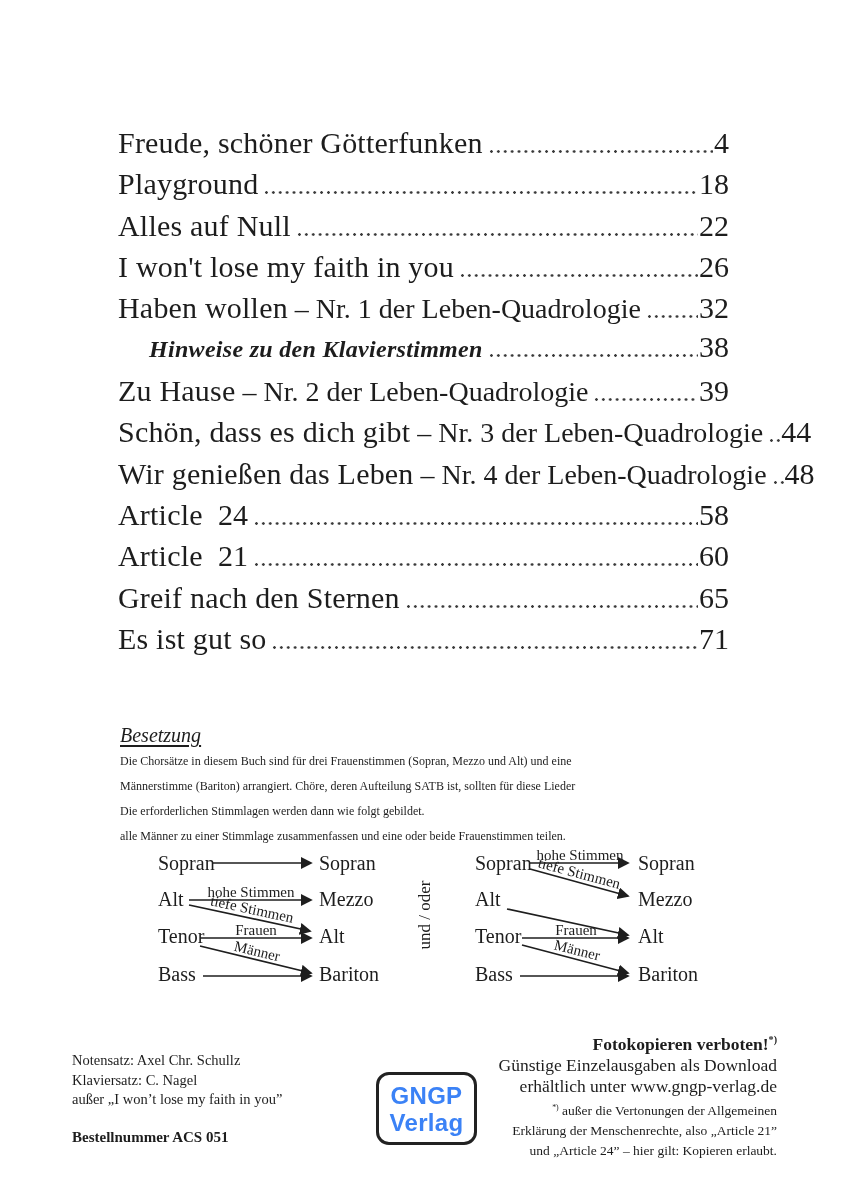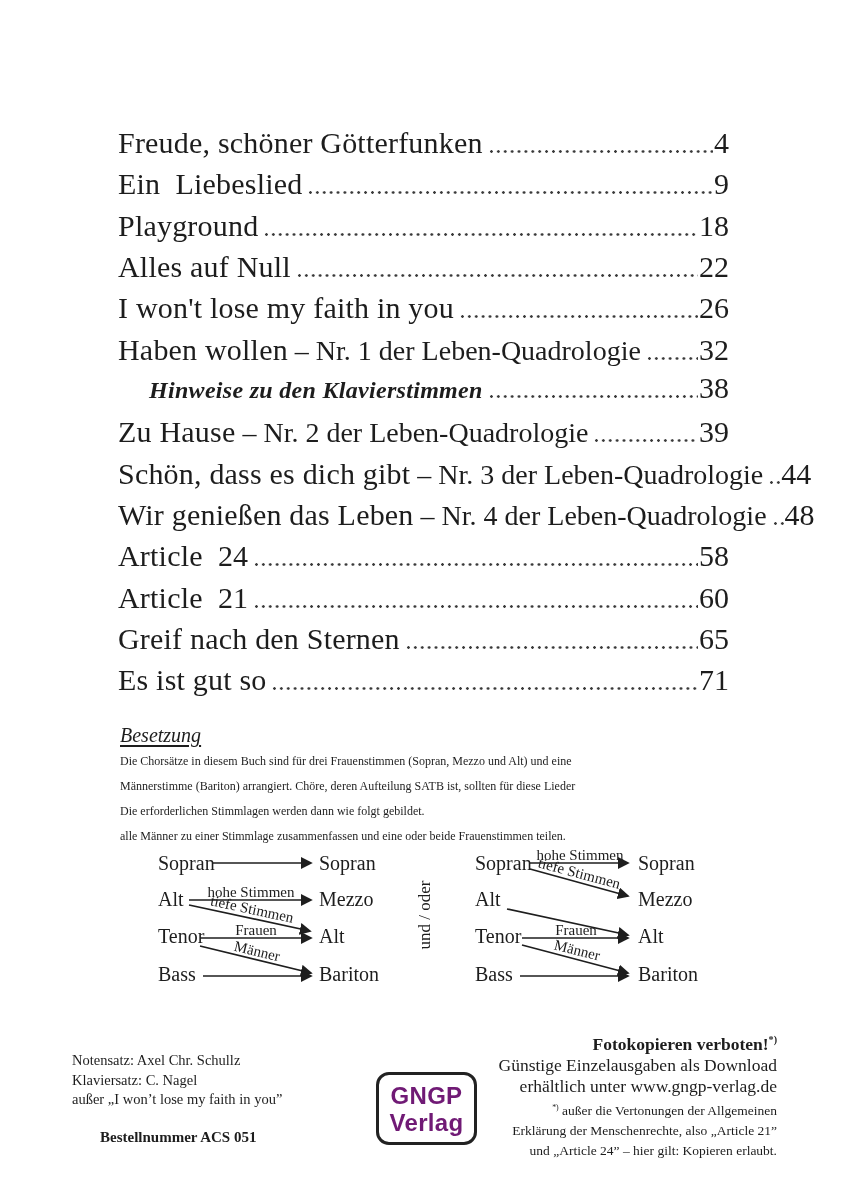--- a/index.html
+++ b/index.html
@@ -44,50 +44,45 @@
   .arrow-label { font-size:15px; fill:#1d1d1d; font-family:"Liberation Serif", serif; text-anchor:middle; }
   .arrow-line { stroke:#1e1e1e; stroke-width:1.7px; fill:none; }
   .connector {
     position:absolute; left:403px; top:857px; width:44px; height:116px;
     display:flex; align-items:center; justify-content:center;
   }
   .connector span { transform:rotate(-90deg); white-space:nowrap; font-size:17px; }
 
   
   .footer-left { position:absolute; left:72px; top:1051px; font-size:14.5px; line-height:19.7px; }
-  .order-number { position:absolute; left:72px; top:1129px; font-size:15px; font-weight:bold;margin-left:28px; }
+  .order-number { position:absolute; left:72px; top:1129px; font-size:15px; font-weight:bold; }
   .publisher-logo {
     position:absolute; left:376px; top:1072px; width:95px; height:67px;
     border:3.2px solid #222; border-radius:13px;
     display:flex; flex-direction:column; align-items:center; justify-content:center;
     font-family:"Liberation Sans", sans-serif; font-weight:bold; font-size:24px; line-height:27px;
-    color:#701a75; letter-spacing:0.3px;
+    color:#3b82f6; letter-spacing:0.3px;
   }
   .footer-right { position:absolute; right:71px; top:1034px; text-align:right; }
   .fr-headline { font-size:17.5px; font-weight:bold; line-height:21px;text-align:right; }
   .fr-line { font-size:17.5px; line-height:21px; }
   .fr-note { font-size:13.5px; line-height:19.8px; }
   .fr-note.first { margin-top:4px; }
   sup { font-size:0.58em; line-height:0; vertical-align:super; letter-spacing:0; }
 </style>
 </head>
 <body>
 
 <div class="page">
 
   <div class="toc">
     <div class="toc-row">
       <span class="toc-title">Freude, schöner Götterfunken</span>
       <span class="toc-leader"></span>
       <span class="toc-page">4</span>
-    </div>
-    <div class="toc-row">
-      <span class="toc-title">Ein Liebeslied</span>
-      <span class="toc-leader"></span>
-      <span class="toc-page">9</span>
     </div>
     <div class="toc-row">
       <span class="toc-title">Playground</span>
       <span class="toc-leader"></span>
       <span class="toc-page">18</span>
     </div>
     <div class="toc-row">
       <span class="toc-title">Alles auf Null</span>
       <span class="toc-leader"></span>
       <span class="toc-page">22</span>

